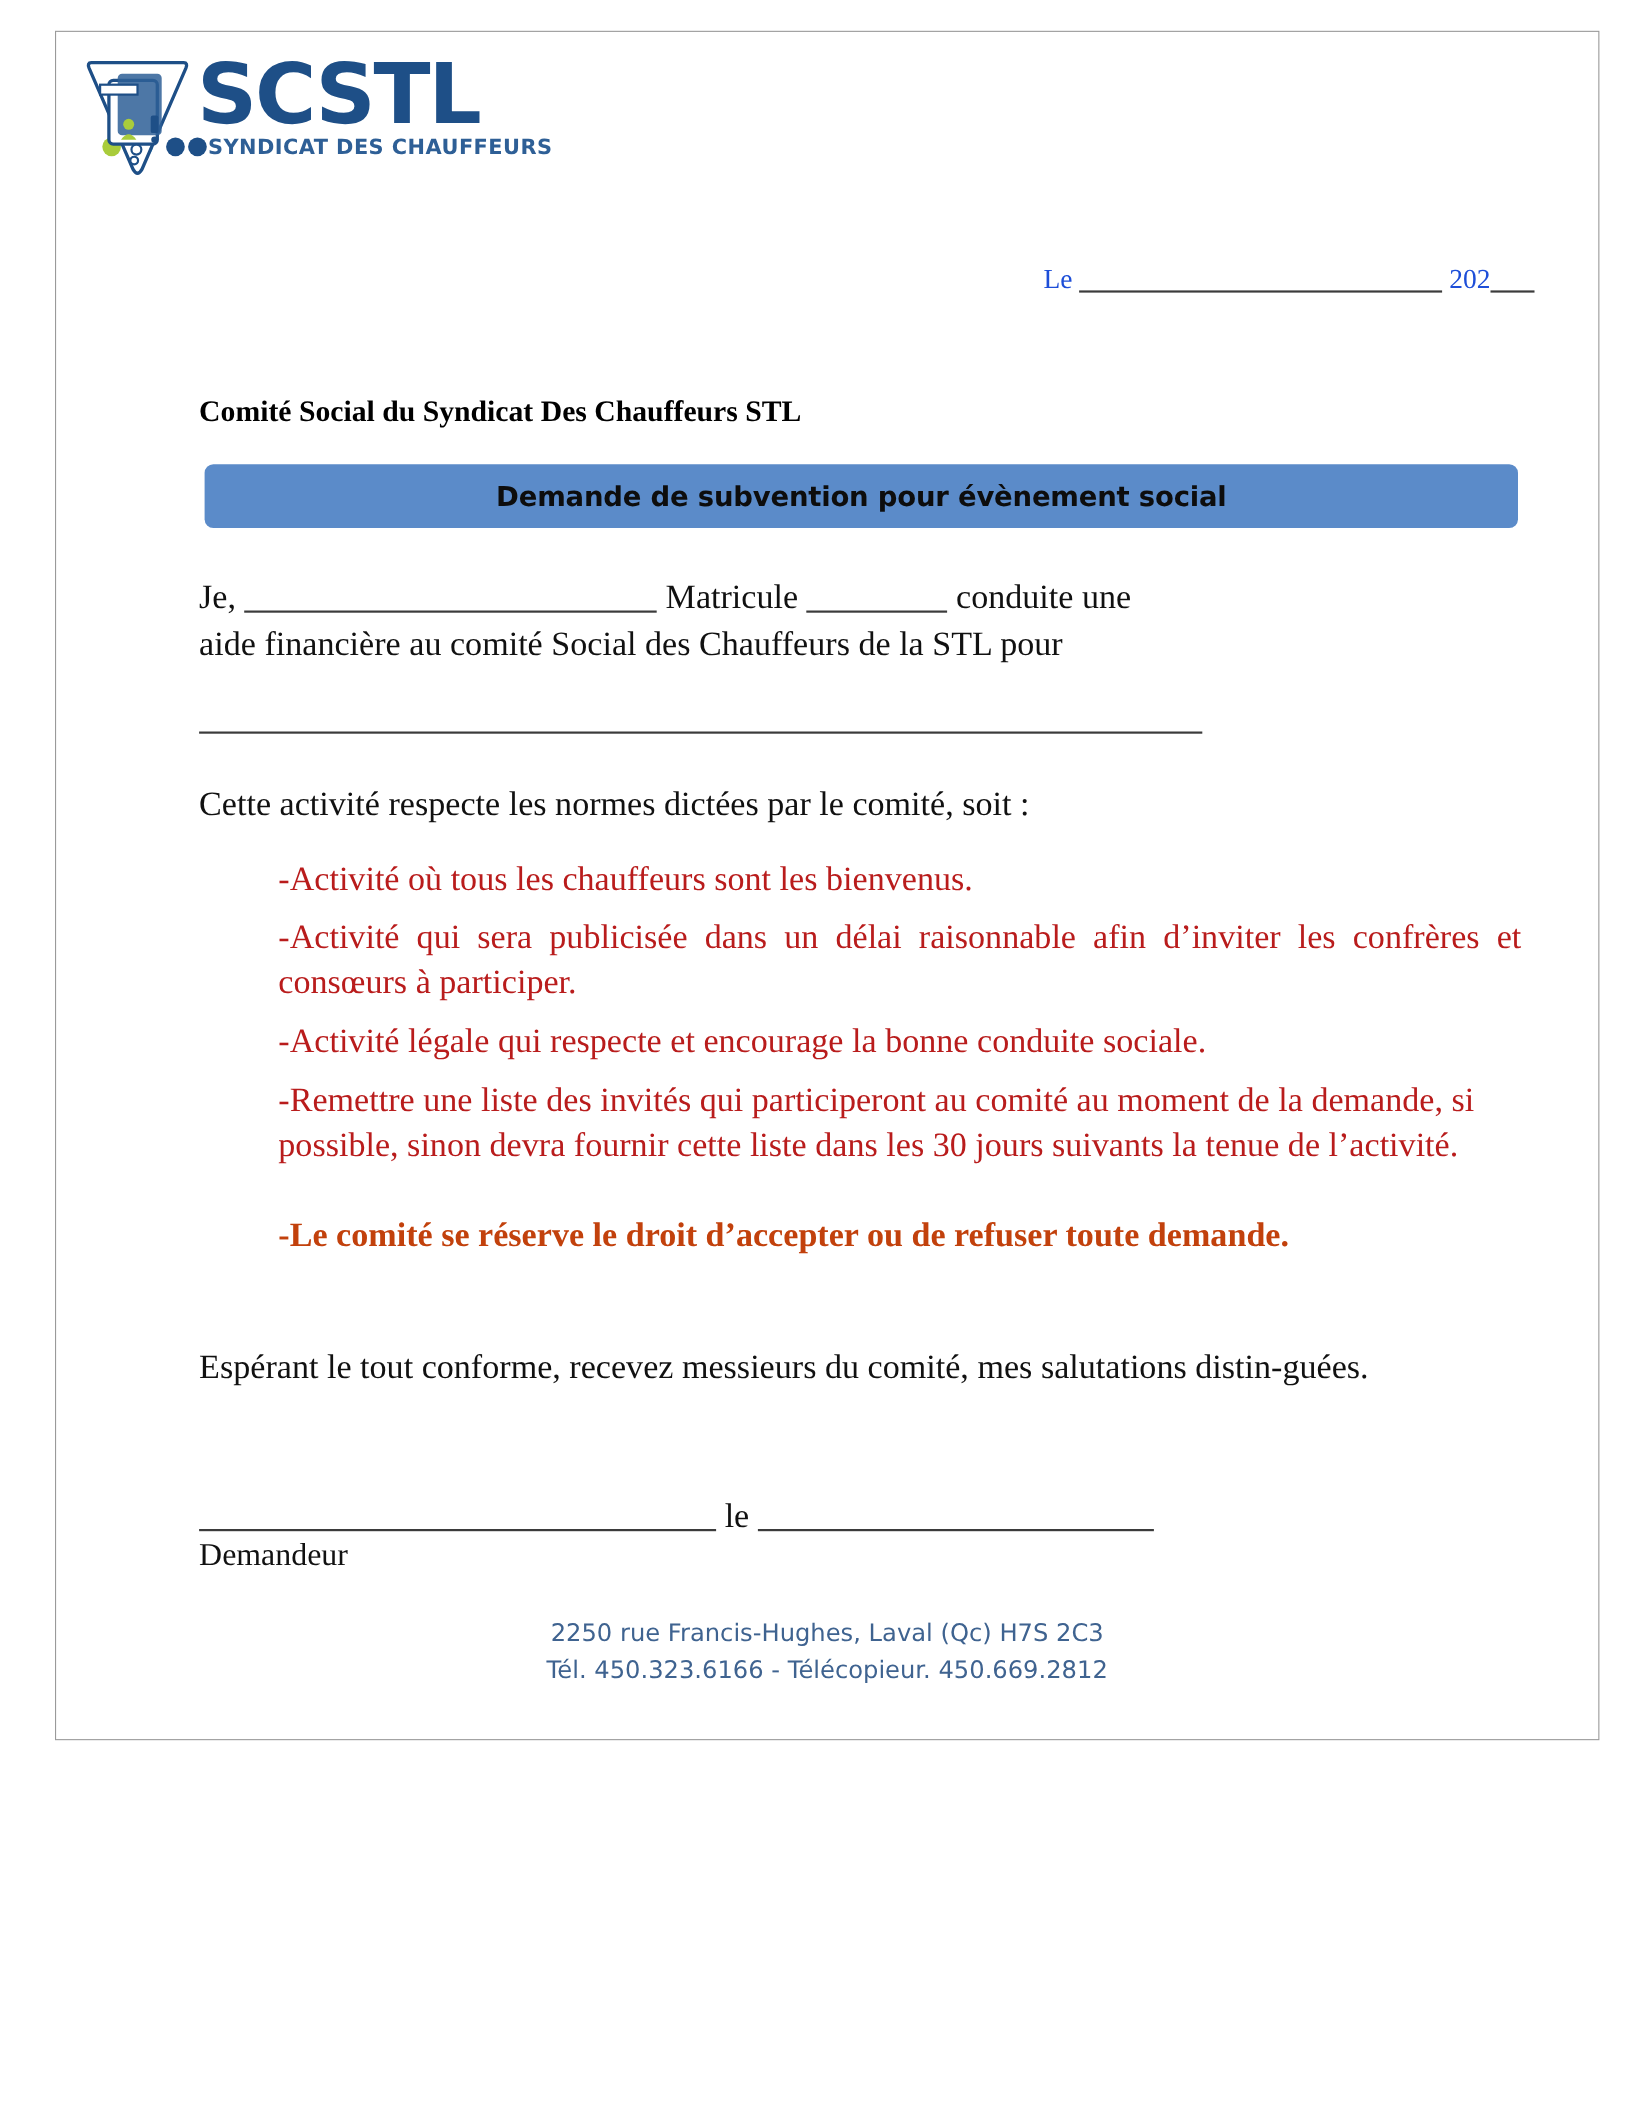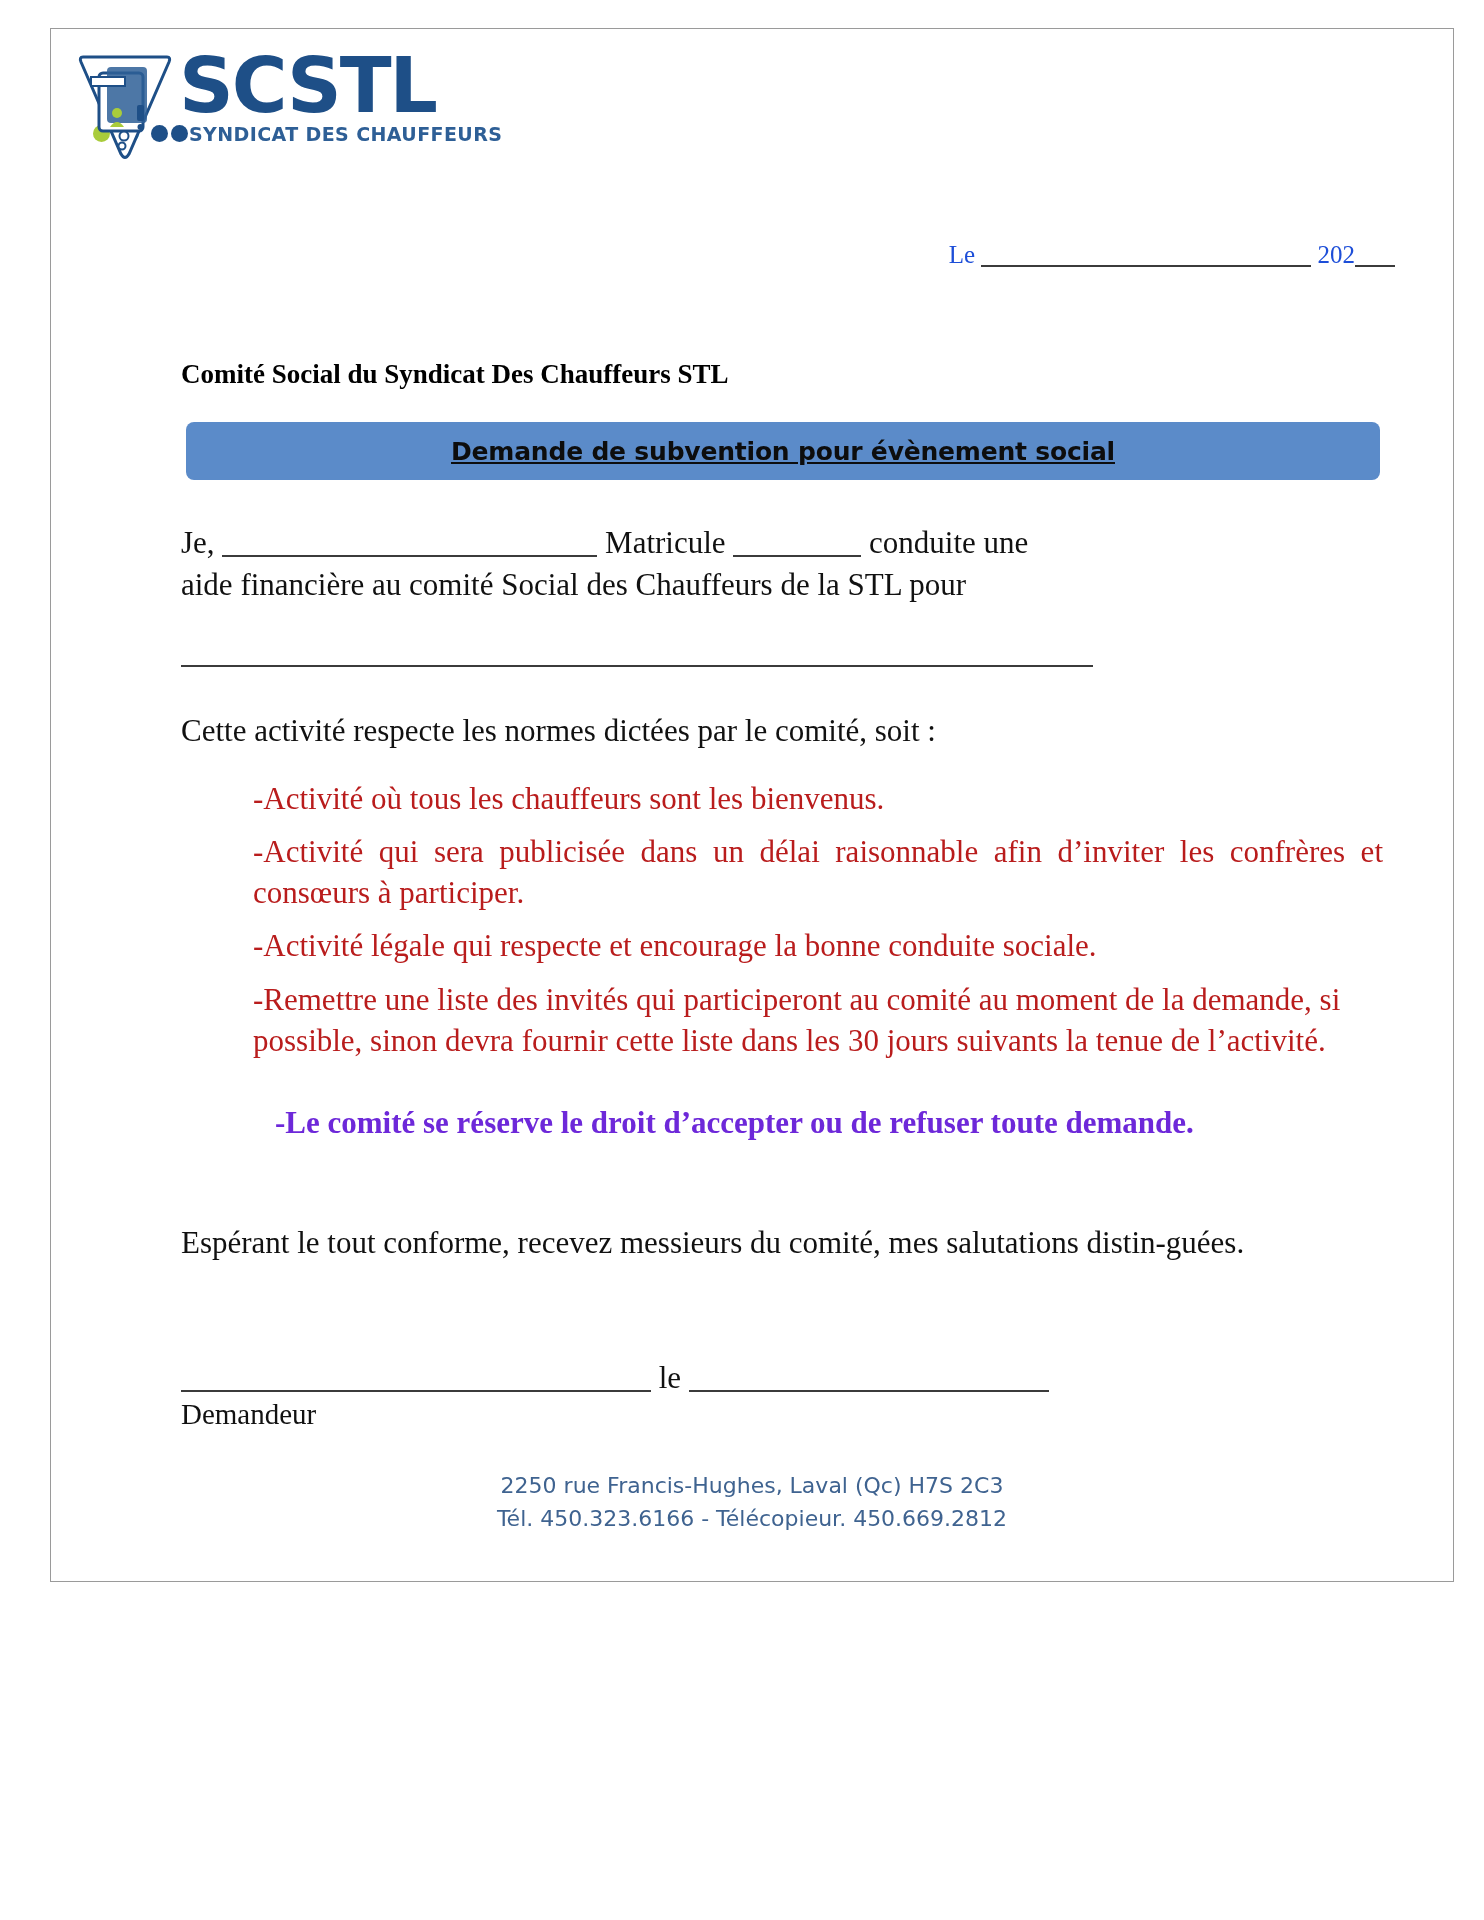--- a/index.html
+++ b/index.html
@@ -120,21 +120,20 @@
     align-items: center;
     justify-content: center;
     margin-bottom: 44px;
   }
   .banner-text {
     font-family: "DejaVu Sans", sans-serif;
     font-weight: bold;
     font-size: 25px;
     color: #0d0d0d;
     letter-spacing: -0.2px;
-    text-decoration: underline;
   }
 
   .para {
     font-size: 31px;
     line-height: 1.22;
     color: #111;
     text-align: justify;
     margin-bottom: 4px;
   }
   .para.nojust { text-align: left; }
@@ -162,25 +161,25 @@
     font-size: 31px;
     line-height: 1.33;
     color: #b91c1c;
     text-align: justify;
     text-justify: inter-word;
     margin-top: 12px;
   }
   .bullet:last-child { text-align: left; }
 
   .emphasis {
-    margin-left: 94px;
+    margin-left: 72px;
     margin-top: 42px;
     font-size: 31px;
     font-weight: bold;
-    color: #6d28d9;
+    color: #c2410c;
     line-height: 1.3;
   }
 
   .closing {
     margin-top: 80px;
     font-size: 31px;
     line-height: 1.3;
     color: #111;
     text-align: justify;
   }

